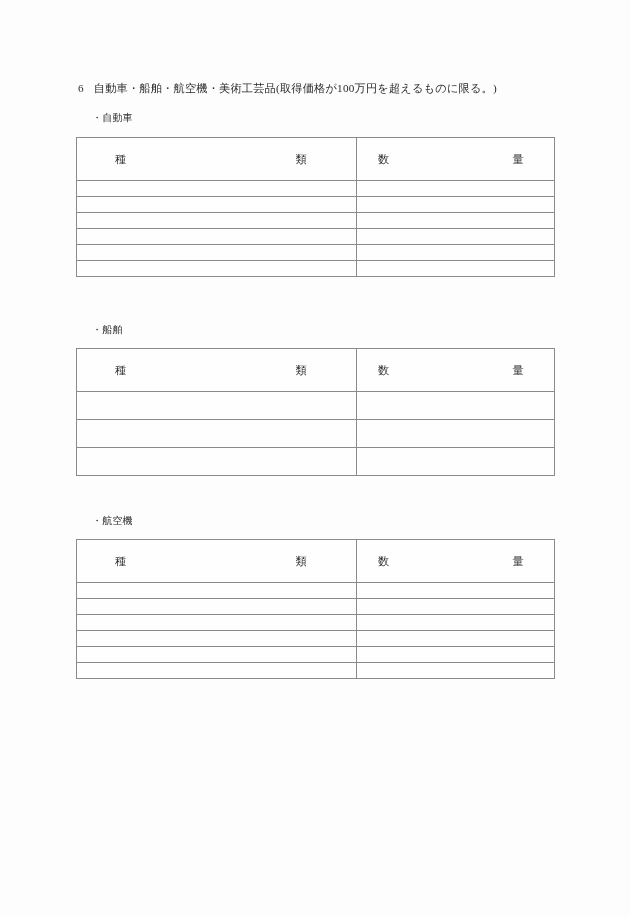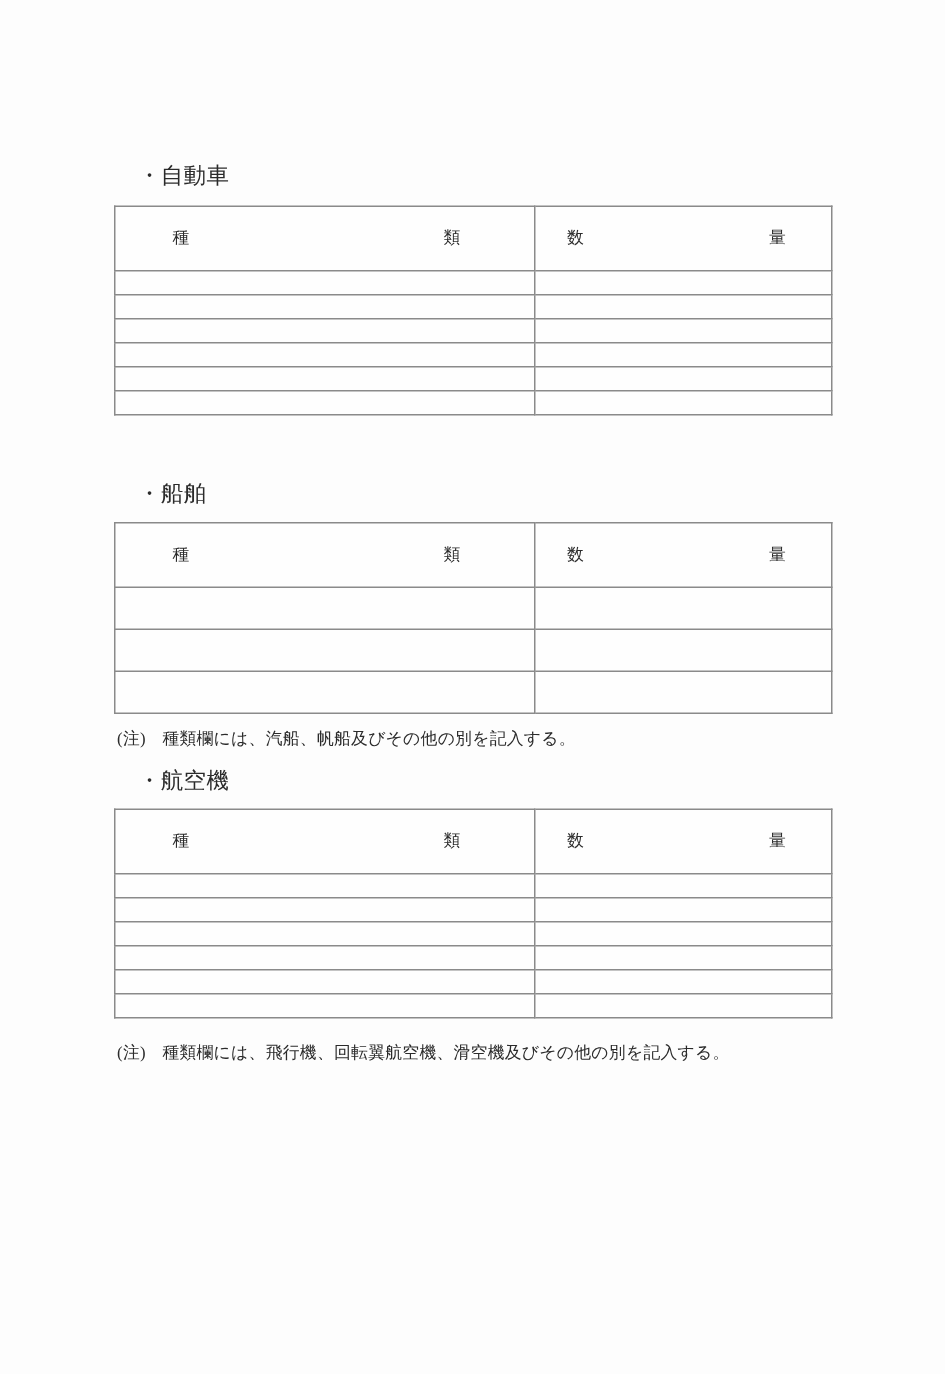--- a/index.html
+++ b/index.html
@@ -36,21 +36,21 @@
     white-space: nowrap;
     letter-spacing: 0.2px;
   }
   .section-heading .num {
     margin-right: 10px;
   }
 
   .bullet-label {
     position: absolute;
     left: 92px;
-    font-size: 15px;
+    font-size: 10px;
     line-height: 16px;
     white-space: nowrap;
     letter-spacing: 0.2px;
   }
 
   .note {
     position: absolute;
     left: 78px;
     font-size: 11.2px;
     line-height: 16px;
@@ -94,20 +94,23 @@
     letter-spacing: 0.2px;
   }
   .hdr-kind   { padding: 0 49px 0 38px; }
   .hdr-amount { padding: 0 30px 0 21px; }
 </style>
 </head>
 <body>
 
 <div class="page">
 
+  <div class="section-heading">
+    <span class="num">6</span><span>自動車・船舶・航空機・美術工芸品(取得価格が100万円を超えるものに限る。)</span>
+  </div>
 
   <div class="bullet-label" style="top:110px;">・自動車</div>
 
   <table class="form-table" style="top:137px;">
     <colgroup>
         <col class="col-kind">
         <col class="col-amount">
       </colgroup>
     <tbody>
       <tr class="header-row">
@@ -182,23 +185,20 @@
           <td></td>
           <td></td>
         </tr>
       <tr class="data-row-tall">
           <td></td>
           <td></td>
         </tr>
     </tbody>
   </table>
 
-  <div class="note" style="top:485px;">
-    <span class="note-mark">(注)</span><span>種類欄には、汽船、帆船及びその他の別を記入する。</span>
-  </div>
 
   <div class="bullet-label" style="top:513px;font-family:Liberation Serif, serif;">・航空機</div>
 
   <table class="form-table" style="top:539px;">
     <colgroup>
         <col class="col-kind">
         <col class="col-amount">
       </colgroup>
     <tbody>
       <tr class="header-row">
@@ -235,17 +235,14 @@
           <td></td>
           <td></td>
         </tr>
       <tr class="data-row-short">
           <td></td>
           <td></td>
         </tr>
     </tbody>
   </table>
 
-  <div class="note" style="top:694px;">
-    <span class="note-mark">(注)</span><span>種類欄には、飛行機、回転翼航空機、滑空機及びその他の別を記入する。</span>
-  </div>
 
 </div>
 
 </body></html>

